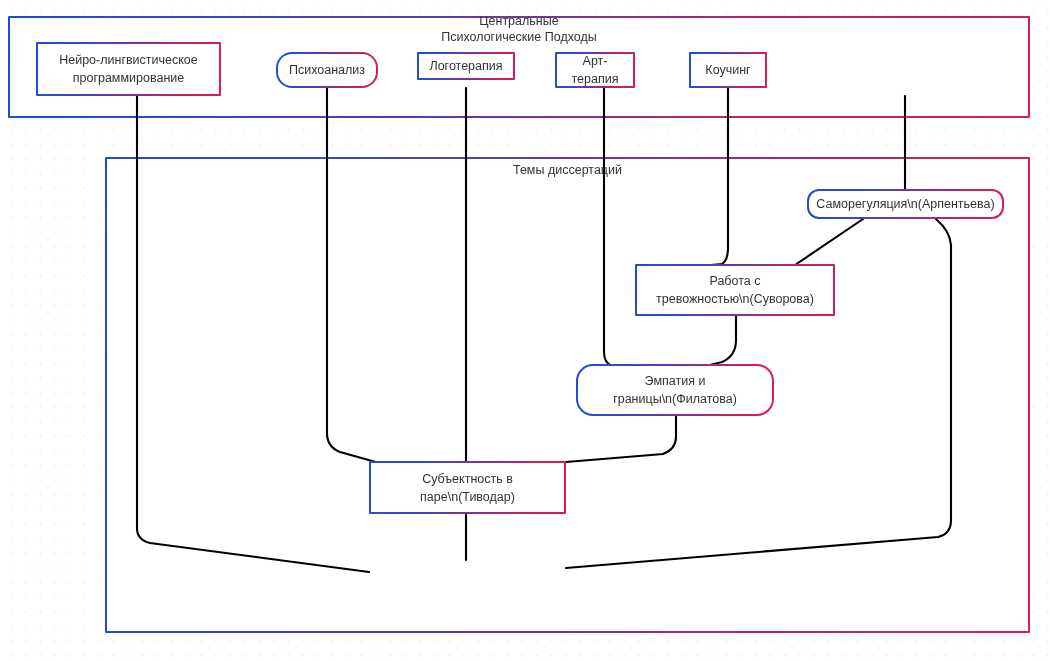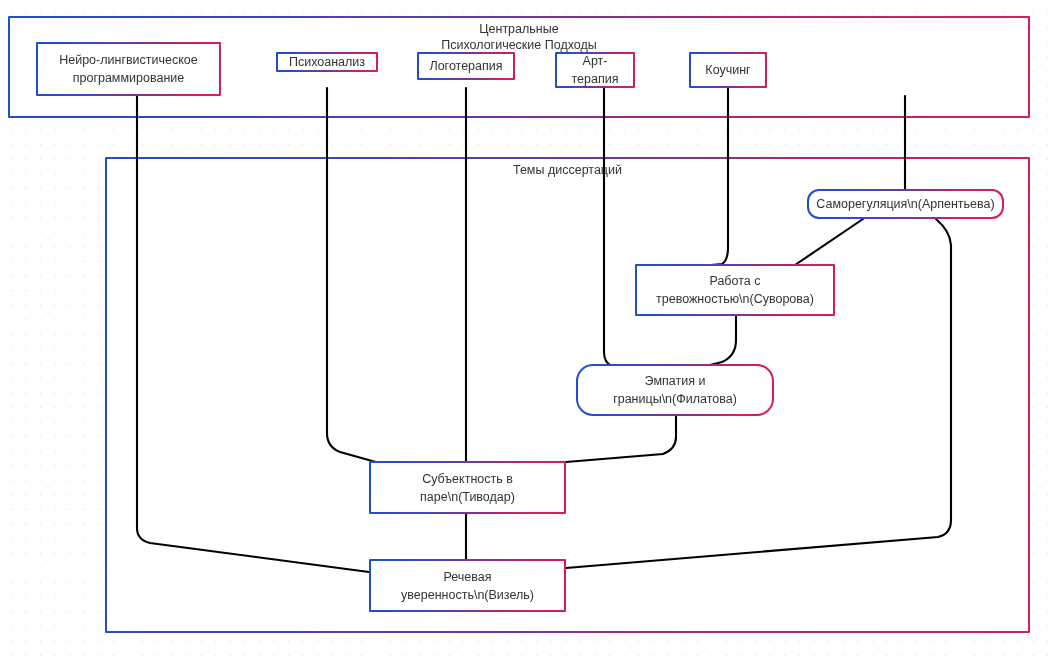--- a/index.html
+++ b/index.html
@@ -76,21 +76,21 @@
     z-index: 3;
   }
   .node-label { display: block; white-space: pre-line; padding: 0 6px; }
 </style>
 </head>
 <body>
 
 <div id="canvas">
 
   <div class="cluster" style="left:8px; top:16px; width:1022px; height:102px;"></div>
-  <div class="cluster-title" style="left:8px; top:21px; width:1022px;">Центральные
+  <div class="cluster-title" style="left:8px; top:13px; width:1022px;">Центральные
 Психологические Подходы</div>
 
   <div class="cluster" style="left:105px; top:157px; width:925px; height:476px;"></div>
   <div class="cluster-title" style="left:105px; top:162px; width:925px;">Темы диссертаций</div>
 
   <svg id="edge-layer" viewBox="0 0 1050 661" width="1050" height="661" fill="none">
     <g stroke="#000000" stroke-width="2.1" fill="none" stroke-linecap="round" stroke-linejoin="round">
 
       <path d="M137,96 L137,528 Q137,540 150,543 L369,572"></path>
 
@@ -114,21 +114,21 @@
 
       <path d="M466,514 L466,560"></path>
     </g>
   </svg>
 
   <div class="node" style="left:36px; top:42px; width:185px; height:54px;">
     <span class="node-label">Нейро-лингвистическое
 программирование</span>
   </div>
 
-  <div class="node" style="left:276px; top:52px; width:102px; height:20px;">
+  <div class="node" style="left:276px; top:52px; width:102px; height:36px;border-radius:16px;">
     <span class="node-label">Психоанализ</span>
   </div>
 
   <div class="node" style="left:417px; top:52px; width:98px; height:28px;">
     <span class="node-label">Логотерапия</span>
   </div>
 
   <div class="node" style="left:555px; top:52px; width:80px; height:36px;">
     <span class="node-label">Арт-терапия</span>
   </div>
@@ -150,18 +150,14 @@
   <div class="node" style="left:576px; top:364px; width:198px; height:52px;border-radius:17px;">
     <span class="node-label">Эмпатия и
 границы\n(Филатова)</span>
   </div>
 
   <div class="node" style="left:369px; top:461px; width:197px; height:53px;">
     <span class="node-label">Субъектность в
 паре\n(Тиводар)</span>
   </div>
 
-  <div class="node" style="left:369px; top:559px; width:197px; height:53px;">
-    <span class="node-label">Речевая
-уверенность\n(Визель)</span>
-  </div>
 
 </div>
 
 </body></html>

